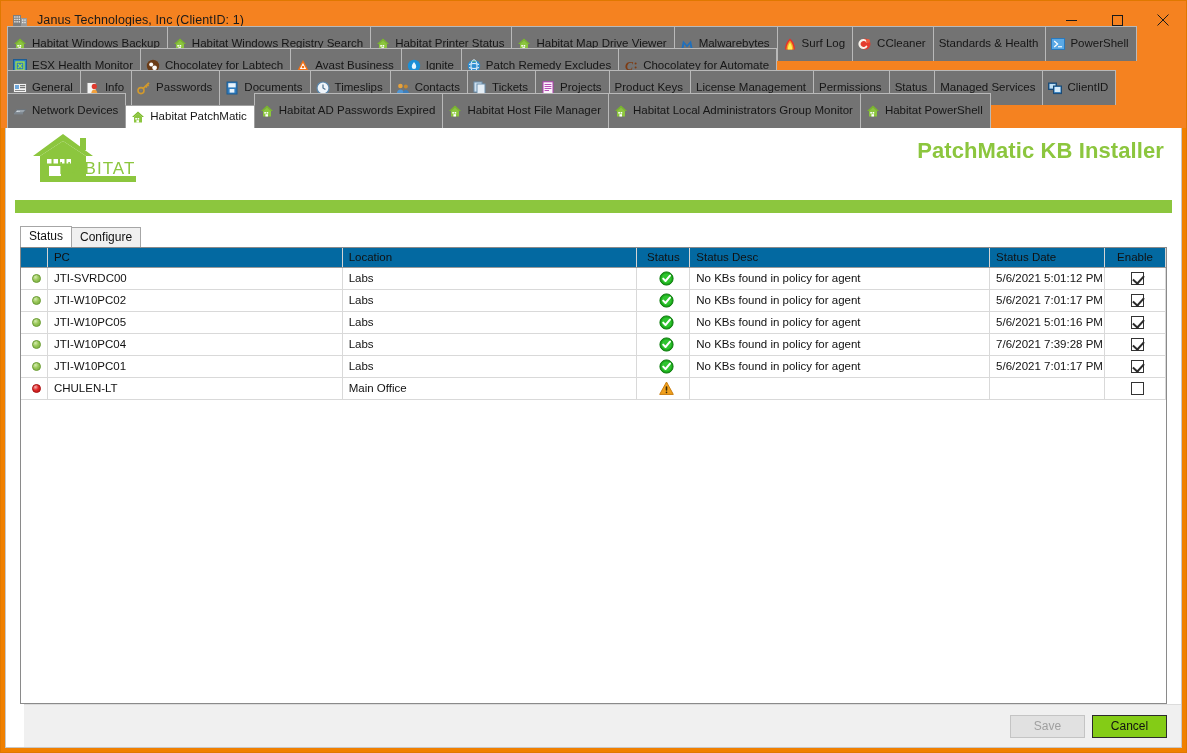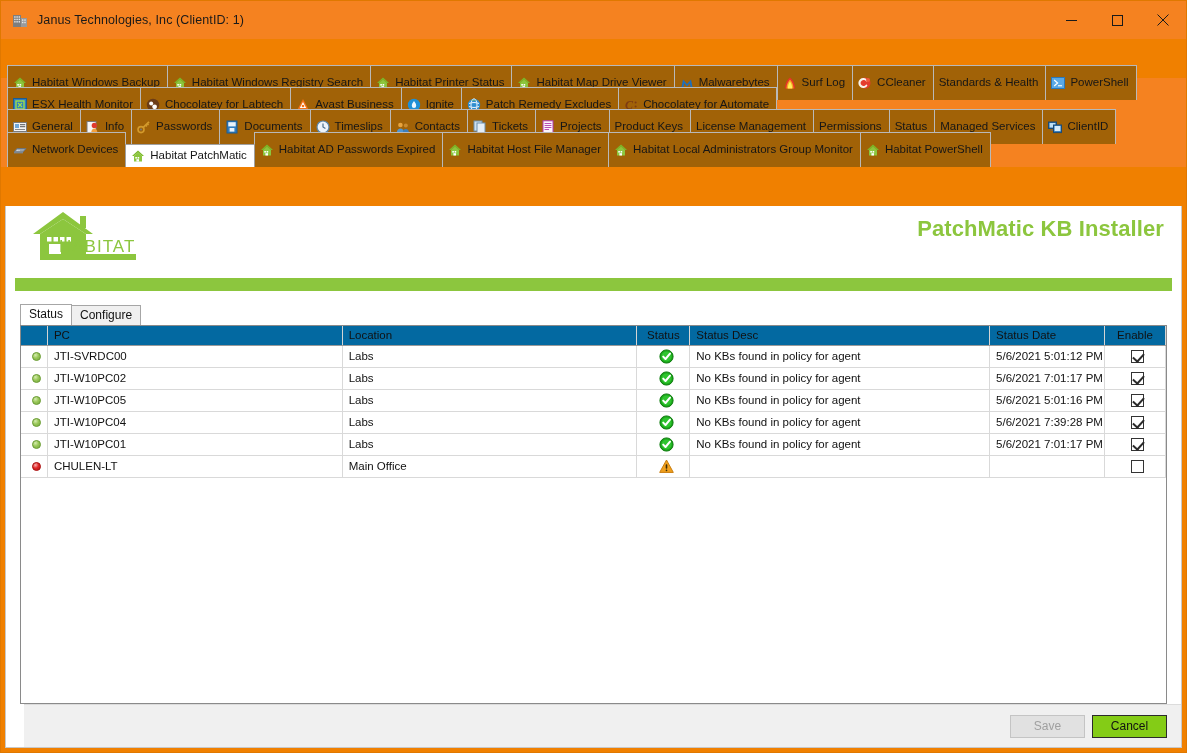--- a/index.html
+++ b/index.html
@@ -10,21 +10,20 @@
     font-family: "Liberation Sans", sans-serif;
     background: #ffffff;
   }
   .window {
     width: 1187px; height: 753px;
     background: #f08000;
     border: 1px solid #e07800;
     display: flex;
     flex-direction: column;
     position: relative;
-    gap: 39px;
   }
   
   .titlebar {
     height: 38px;
     background: #f58220;
     display: flex;
     align-items: center;
     flex: 0 0 auto;
     position: relative;
   }
@@ -61,21 +60,21 @@
   .tabrow {
     display: flex;
     align-items: flex-end;
     height: 22px;
     padding-left: 3px;
     position: relative;
   }
   .tabrow.last { height: 23px; }
   .tab {
     height: 35px;
-    background: #a16207;
+    background: #737373;
     border: 1px solid #b9b9b9;
     border-bottom: none;
     margin-right: -1px;
     padding: 0 7px 0 5px;
     display: flex;
     align-items: center;
     gap: 5px;
     font-size: 11.5px;
     color: #161616;
     white-space: nowrap;
@@ -673,21 +672,21 @@
             <tr class="row">
               <td class="c-marker"><span class="dot green"></span></td>
               <td>JTI-W10PC04</td>
               <td>Labs</td>
               <td class="c-status"><span class="sicon"><svg width="15" height="15" viewBox="0 0 15 15">
                     <circle cx="7.5" cy="7.5" r="6.6" fill="#1aa81a" stroke="#0f7a0f"></circle>
                     <circle cx="7.5" cy="7.5" r="5" fill="#2fc42f"></circle>
                     <path d="M4.2 7.6 L6.5 10 L11 4.6" stroke="#ffffff" stroke-width="2" fill="none" stroke-linecap="round" stroke-linejoin="round"></path>
                   </svg></span></td>
               <td>No KBs found in policy for agent</td>
-              <td>5/6/2021 7:39:28 PM</td>
+              <td>7/6/2021 7:39:28 PM</td>
               <td class="c-enable"><span class="cbox checked"></span></td>
             </tr>
             <tr class="row">
               <td class="c-marker"><span class="dot green"></span></td>
               <td>JTI-W10PC01</td>
               <td>Labs</td>
               <td class="c-status"><span class="sicon"><svg width="15" height="15" viewBox="0 0 15 15">
                     <circle cx="7.5" cy="7.5" r="6.6" fill="#1aa81a" stroke="#0f7a0f"></circle>
                     <circle cx="7.5" cy="7.5" r="5" fill="#2fc42f"></circle>
                     <path d="M4.2 7.6 L6.5 10 L11 4.6" stroke="#ffffff" stroke-width="2" fill="none" stroke-linecap="round" stroke-linejoin="round"></path>

